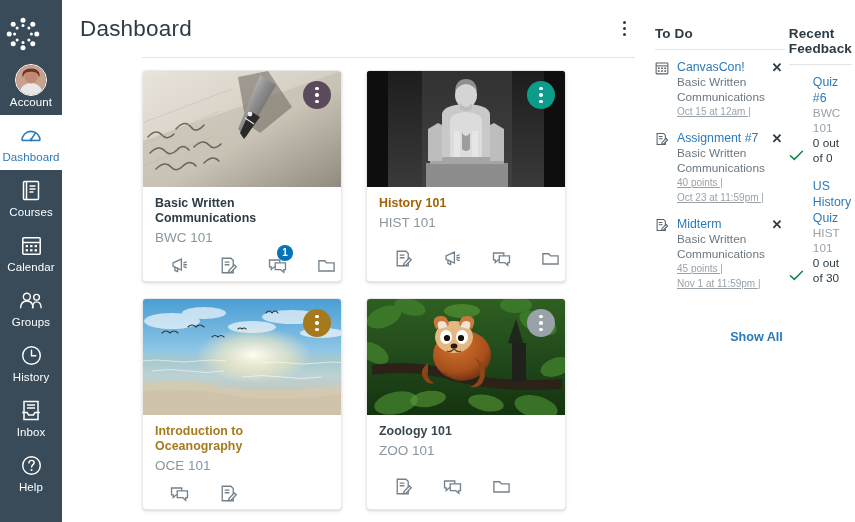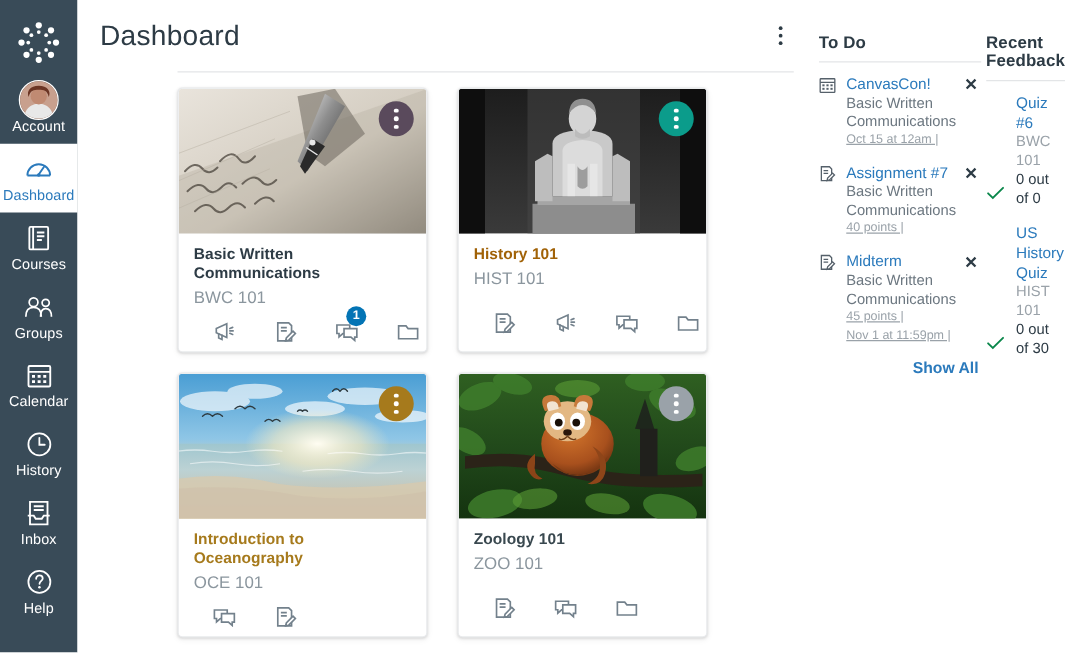--- a/index.html
+++ b/index.html
@@ -8,21 +8,21 @@
     font-family: "Liberation Sans", sans-serif;
     background: #ffffff;
     overflow: hidden;
   }
   .app { position: relative; width: 855px; height: 522px; display: flex; background:#fff; }
 
   
   .globalnav {
     width: 62px; height: 522px; flex: 0 0 62px;
     background: #394B58;
-    display: flex; flex-direction: column; align-items: center;
+    display: flex; flex-direction: column; 
     padding-top: 6px;
     position: relative;
   }
   .gn-logo {
     width: 46px; height: 46px; margin: 5px 0 8px 0;
     display: flex; align-items: center; justify-content: center;
   }
   .gn-item {
     width: 62px;
     display: flex; flex-direction: column; align-items: center;
@@ -158,21 +158,21 @@
     font-size: 11.8px; color: #6C7780; line-height: 14.5px; font-weight: 400;
   }
   .todo-meta { font-size: 10px; color: #9AA2A9; line-height: 15px; text-decoration: underline; }
   .todo-x {
     flex: 0 0 16px; margin-left: 4px; padding-top: 2px;
     cursor: pointer; color: #2D3B45; font-size: 13px; font-weight: bold;
     line-height: 13px; text-align: center;
   }
   .showall {
     text-align: right; padding: 0 2px 0 0;
-    font-size: 12.6px; color: #2B7ABC; font-weight: bold; cursor: pointer;
+    font-size: 12.6px; color: #2B7ABC; font-weight: bold; cursor: pointer; margin-top: 28px;
   }
   .fb-item { display: flex; align-items: flex-end; padding: 0 0 12px 0; }
   .fb-ico { flex: 0 0 24px; padding-top: 2px; }
   .fb-txt { flex: 1 1 auto; }
   .fb-link { font-size: 12.3px; color: #2B7ABC; line-height: 16px; cursor: pointer; display:block; }
   .fb-course { font-size: 11.8px; color: #9AA2A9; line-height: 15px; }
   .fb-score { font-size: 11.8px; color: #2D3B45; line-height: 15px; }
   .viewgrades {
     margin-top: auto; margin-bottom: 11px;
     height: 28px; border: 1px solid #D4D8DC; border-radius: 3px;
@@ -244,46 +244,46 @@
           <rect x="2.5" y="1.5" width="15" height="18" rx="1"></rect>
           <path d="M5.5 1.5 L5.5 19.5"></path>
           <path d="M8.5 6 H14.5 M8.5 9 H14.5 M8.5 12 H12.5"></path>
         </svg>
       </div>
       <span class="gn-lbl">Courses</span>
     </div>
 
     <div class="gn-item">
       <div class="gn-ico">
-        <svg width="24" height="19" viewBox="0 0 26 19" fill="none" stroke="#ffffff" stroke-width="1.5">
-          <circle cx="8.5" cy="5.5" r="3.8"></circle>
-          <path d="M1.8 18 C1.8 12.2 5 10 8.5 10 C12 10 15.2 12.2 15.2 18"></path>
-          <circle cx="19" cy="6" r="3.1"></circle>
-          <path d="M14.6 18 C14.6 13.2 16.3 11 19 11 C21.7 11 24 13.2 24 18"></path>
-        </svg>
-      </div>
-      <span class="gn-lbl">Groups</span>
-    </div>
-
-    <div class="gn-item">
-      <div class="gn-ico">
         <svg width="21" height="21" viewBox="0 0 21 21" fill="none" stroke="#ffffff" stroke-width="1.5">
           <rect x="1.8" y="2.8" width="17.4" height="16.4" rx="1"></rect>
           <path d="M1.8 7.5 H19.2"></path>
           <g fill="#ffffff" stroke="none">
             <rect x="4.6" y="10" width="2.4" height="2.2"></rect>
               <rect x="9.1" y="10" width="2.4" height="2.2"></rect>
               <rect x="13.6" y="10" width="2.4" height="2.2"></rect>
             <rect x="4.6" y="14.2" width="2.4" height="2.2"></rect>
               <rect x="9.1" y="14.2" width="2.4" height="2.2"></rect>
               <rect x="13.6" y="14.2" width="2.4" height="2.2"></rect>
           </g>
         </svg>
       </div>
       <span class="gn-lbl">Calendar</span>
+    </div>
+
+    <div class="gn-item">
+      <div class="gn-ico">
+        <svg width="24" height="19" viewBox="0 0 26 19" fill="none" stroke="#ffffff" stroke-width="1.5">
+          <circle cx="8.5" cy="5.5" r="3.8"></circle>
+          <path d="M1.8 18 C1.8 12.2 5 10 8.5 10 C12 10 15.2 12.2 15.2 18"></path>
+          <circle cx="19" cy="6" r="3.1"></circle>
+          <path d="M14.6 18 C14.6 13.2 16.3 11 19 11 C21.7 11 24 13.2 24 18"></path>
+        </svg>
+      </div>
+      <span class="gn-lbl">Groups</span>
     </div>
 
     <div class="gn-item">
       <div class="gn-ico">
         <svg width="21" height="21" viewBox="0 0 22 22" fill="none" stroke="#ffffff" stroke-width="1.5">
           <circle cx="11" cy="11" r="9.2"></circle>
           <path d="M11 5.5 V11.3 H15.5" stroke-linecap="round"></path>
         </svg>
       </div>
       <span class="gn-lbl">History</span>
@@ -660,20 +660,21 @@
           <svg width="14" height="14" viewBox="0 0 16 16" fill="none" stroke="#55606A" stroke-width="1.2">
             <path d="M2.4 1.6 H9.8 L11.8 3.6 V14.2 H2.4 Z"></path>
             <path d="M4.4 5.2 H8.6 M4.4 7.6 H8.6"></path>
             <path d="M12.7 7.4 L14.4 9.1 L9.8 13.7 L7.6 14.2 L8.1 12 Z" fill="#ffffff"></path>
           </svg>
         </div>
         <div class="todo-txt">
           <a class="todo-link">Assignment #7</a>
           <div class="todo-course">Basic Written Communications</div>
           <div class="todo-meta">40 points  |</div>
+          <div class="todo-meta">Oct 23 at 11:59pm  |</div>
         </div>
         <div class="todo-x">✕</div>
       </div>
 
       <div class="todo-item">
         <div class="todo-ico">
           <svg width="14" height="14" viewBox="0 0 16 16" fill="none" stroke="#55606A" stroke-width="1.2">
             <path d="M2.4 1.6 H9.8 L11.8 3.6 V14.2 H2.4 Z"></path>
             <path d="M4.4 5.2 H8.6 M4.4 7.6 H8.6"></path>
             <path d="M12.7 7.4 L14.4 9.1 L9.8 13.7 L7.6 14.2 L8.1 12 Z" fill="#ffffff"></path>

